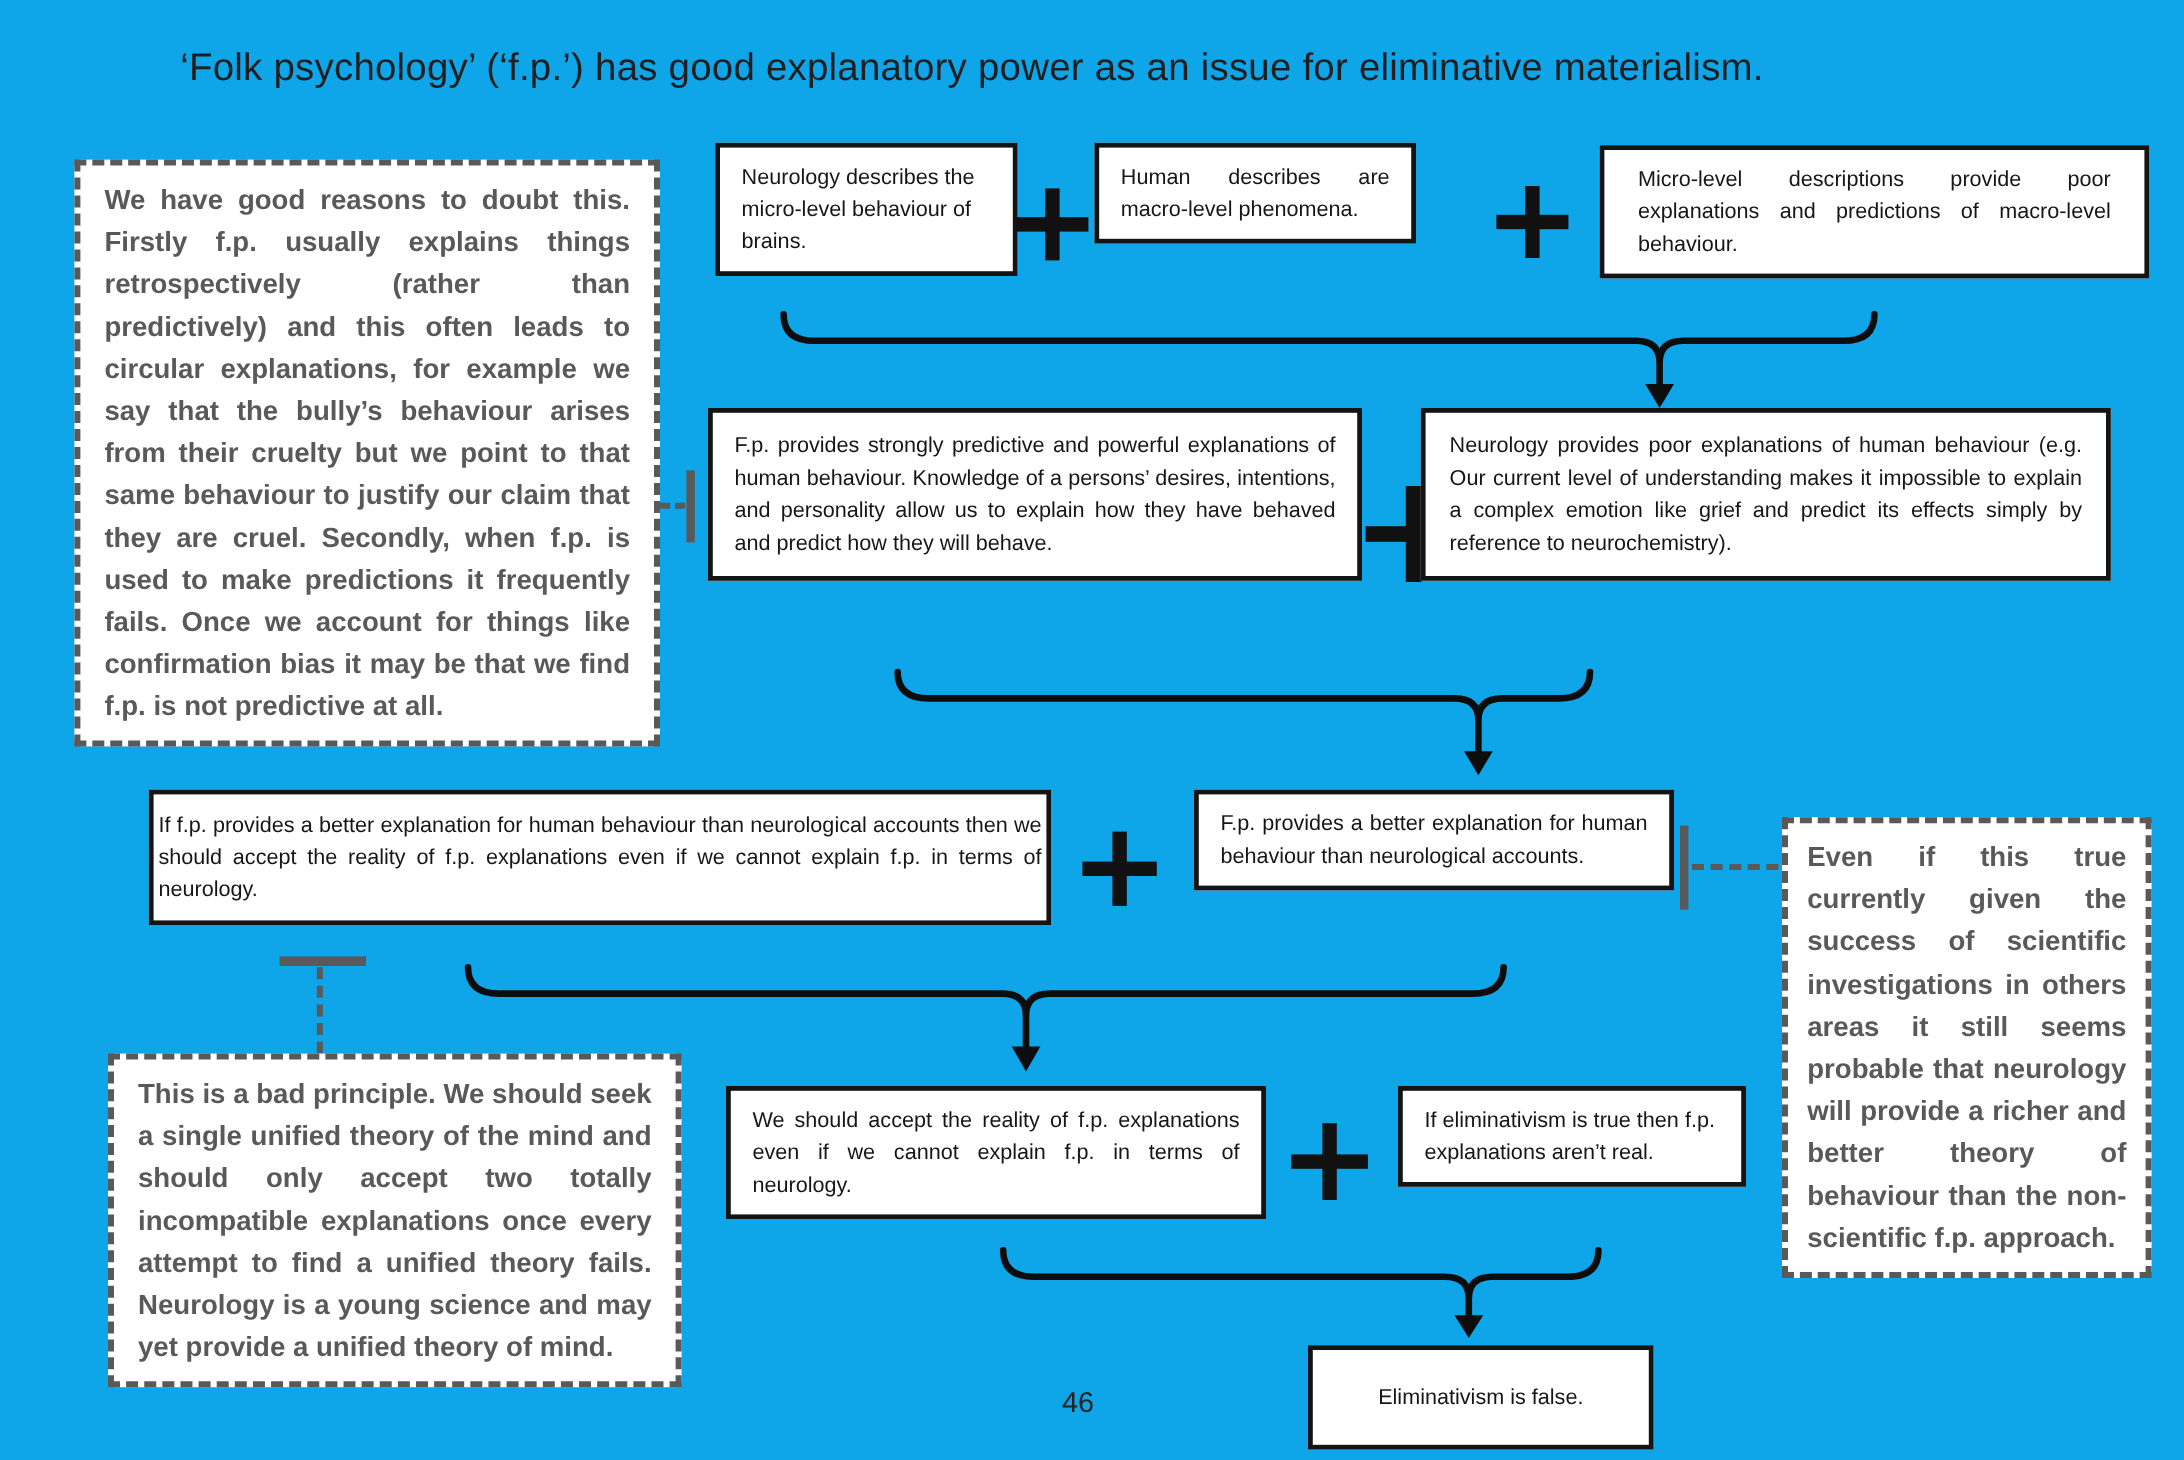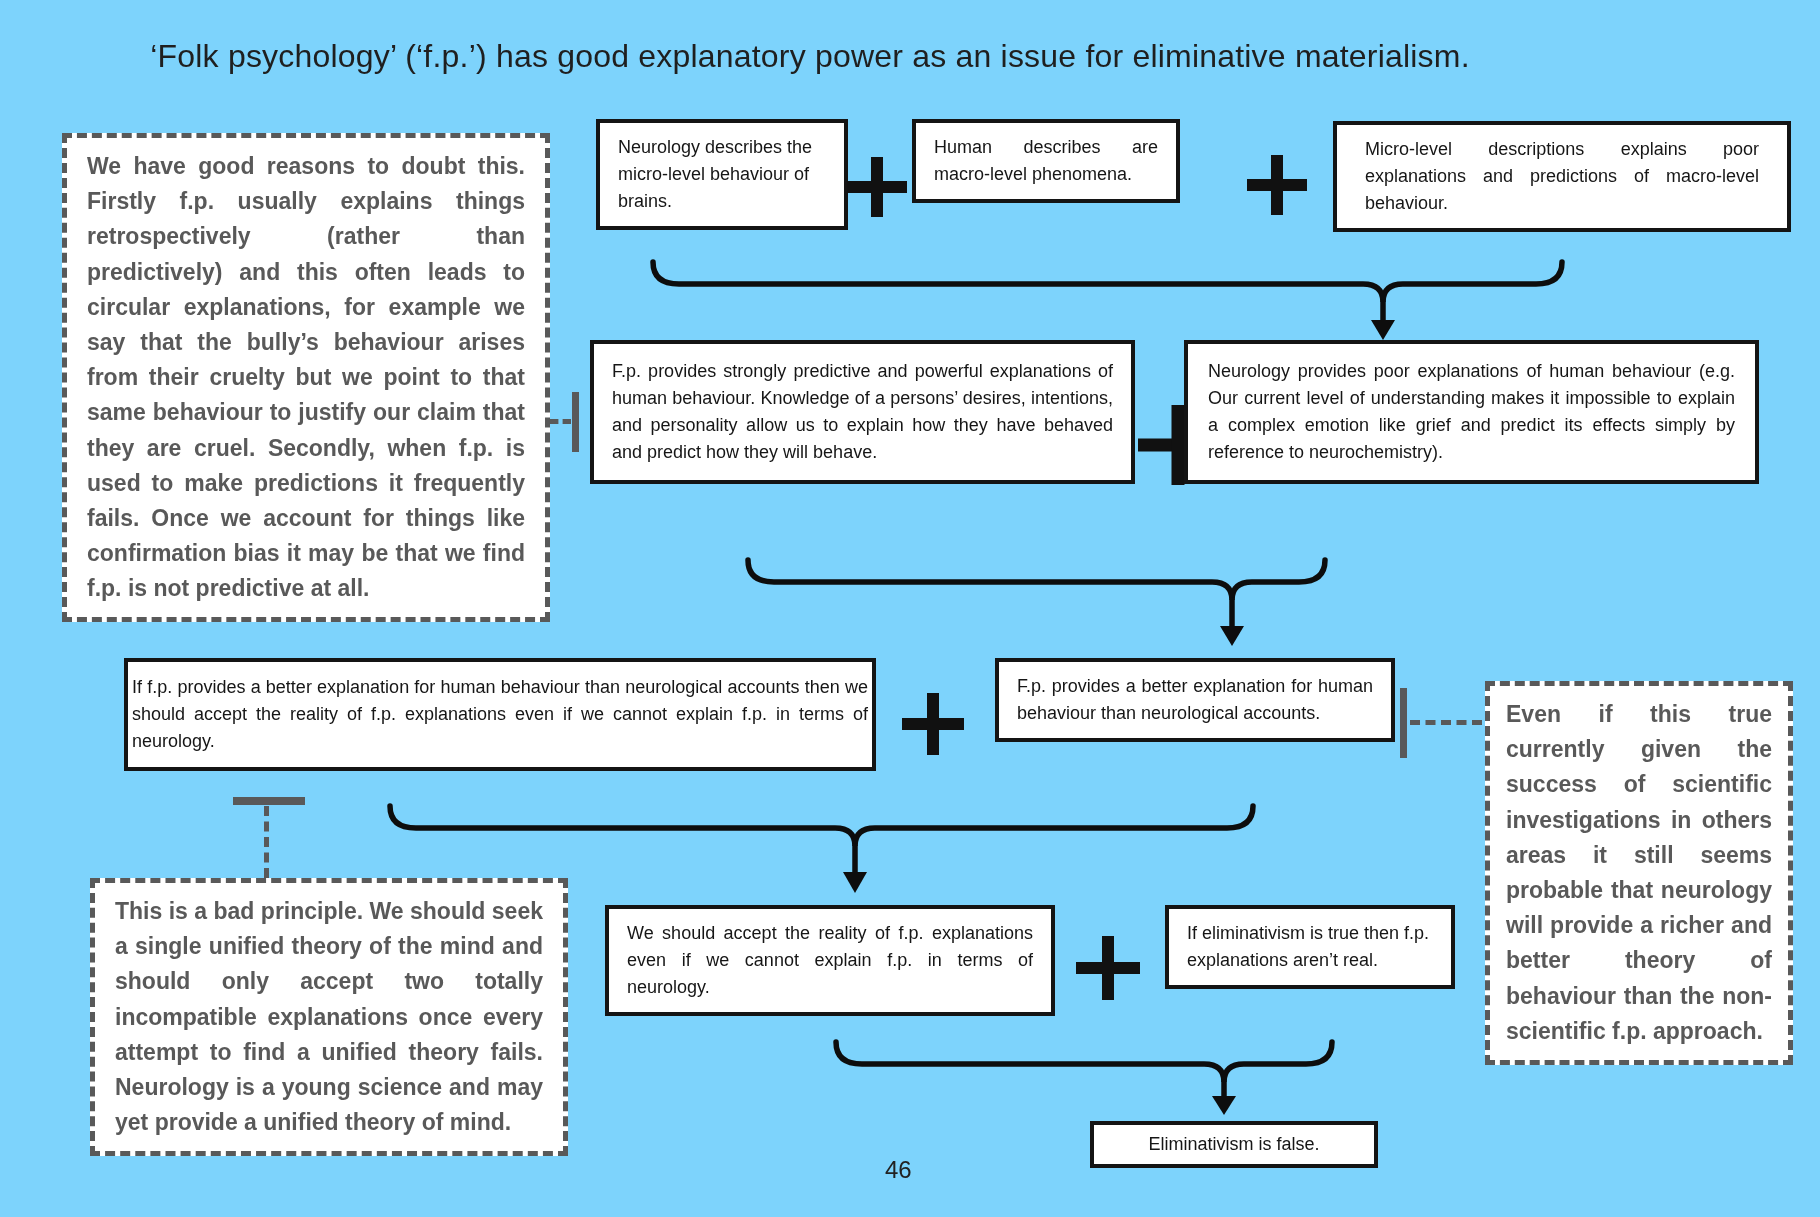--- a/index.html
+++ b/index.html
@@ -1,16 +1,16 @@
 <!DOCTYPE html>
 <html><head>
 <meta charset="utf-8">
 <style>
   html,body{margin:0;padding:0;background:#ffffff;}
-  #canvas{position:relative;width:1820px;height:1217px;background:#7dd3fc;
+  #canvas{position:relative;width:1820px;height:1217px;background:#0ea5e9;
           font-family:"Liberation Sans", sans-serif;overflow:hidden;}
   .title{position:absolute;left:60px;top:38px;width:1500px;text-align:center;
          font-size:32px;color:#1f1f1f;letter-spacing:0.2px;}
   
   .sbox{position:absolute;background:#fff;border:4px solid #141414;
         padding:11px 18px;font-size:18px;line-height:1.5;color:#161616;
         text-align:justify;box-sizing:border-box;}
   .sbox.left{text-align:left;}
   .sbox.center{text-align:center;}
   
@@ -56,21 +56,21 @@
       <path d="M836 1042 Q836 1064 862 1064 L1204 1064 Q1224 1064 1224 1082 Q1224 1064 1244 1064 L1306 1064 Q1332 1064 1332 1042"></path>
       <path d="M1224 1082 L1224 1098"></path>
       <polygon points="1212,1096 1236,1096 1224,1115" fill="#0d0d0d" stroke="none"></polygon>
     </g>
   </svg>
 
   <div class="sbox left" style="left:596px;top:119px;width:252px;">Neurology describes the micro-level behaviour of brains.</div>
   <div class="plus" style="left:847px;top:157px;width:60px;height:60px;"></div>
   <div class="sbox" style="left:912px;top:119px;width:268px;">Human describes are macro-level phenomena.</div>
   <div class="plus" style="left:1247px;top:155px;width:60px;height:60px;"></div>
-  <div class="sbox" style="left:1333px;top:121px;width:458px;padding-left:28px;padding-right:28px;">Micro-level descriptions explains poor explanations and predictions of macro-level behaviour.</div>
+  <div class="sbox" style="left:1333px;top:121px;width:458px;padding-left:28px;padding-right:28px;">Micro-level descriptions provide poor explanations and predictions of macro-level behaviour.</div>
 
   <div class="dbox" style="left:62px;top:133px;width:488px;">We have good reasons to doubt this. Firstly f.p. usually explains things retrospectively (rather than predictively) and this often leads to circular explanations, for example we say that the bully’s behaviour arises from their cruelty but we point to that same behaviour to justify our claim that they are cruel. Secondly, when f.p. is used to make predictions it frequently fails. Once we account for things like confirmation bias it may be that we find f.p. is not predictive at all.</div>
 
   <div class="dashh" style="left:550px;top:419px;width:21px;"></div>
   <div class="bar" style="left:572px;top:392px;width:7px;height:60px;"></div>
 
   <div class="sbox" style="left:590px;top:340px;width:545px;padding:14px 18px;">F.p. provides strongly predictive and powerful explanations of human behaviour. Knowledge of a persons’ desires, intentions, and personality allow us to explain how they have behaved and predict how they will behave.</div>
   <div class="plus" style="left:1138px;top:405px;width:80px;height:80px;--t:13px;"></div>
   <div class="sbox" style="left:1184px;top:340px;width:575px;padding:14px 20px;">Neurology provides poor explanations of human behaviour (e.g. Our current level of understanding makes it impossible to explain a complex emotion like grief and predict its effects simply by reference to neurochemistry).</div>
 
@@ -85,17 +85,17 @@
 
   <div class="bar" style="left:233px;top:797px;width:72px;height:8px;"></div>
   <div class="dashv" style="left:264px;top:806px;height:72px;"></div>
 
   <div class="dbox" style="left:90px;top:878px;width:478px;">This is a bad principle. We should seek a single unified theory of the mind and should only accept two totally incompatible explanations once every attempt to find a unified theory fails. Neurology is a young science and may yet provide a unified theory of mind.</div>
 
   <div class="sbox" style="left:605px;top:905px;width:450px;">We should accept the reality of f.p. explanations even if we cannot explain f.p. in terms of neurology.</div>
   <div class="plus" style="left:1076px;top:936px;width:64px;height:64px;"></div>
   <div class="sbox left" style="left:1165px;top:905px;width:290px;">If eliminativism is true then f.p. explanations aren’t real.</div>
 
-  <div class="sbox center" style="left:1090px;top:1121px;width:288px;padding:6px 16px;">Eliminativism is false.</div>
+  <div class="sbox center" style="left:1090px;top:1121px;width:288px;padding:26px 16px;">Eliminativism is false.</div>
 
   <div class="pagenum">46</div>
 
 </div>
 
 </body></html>

